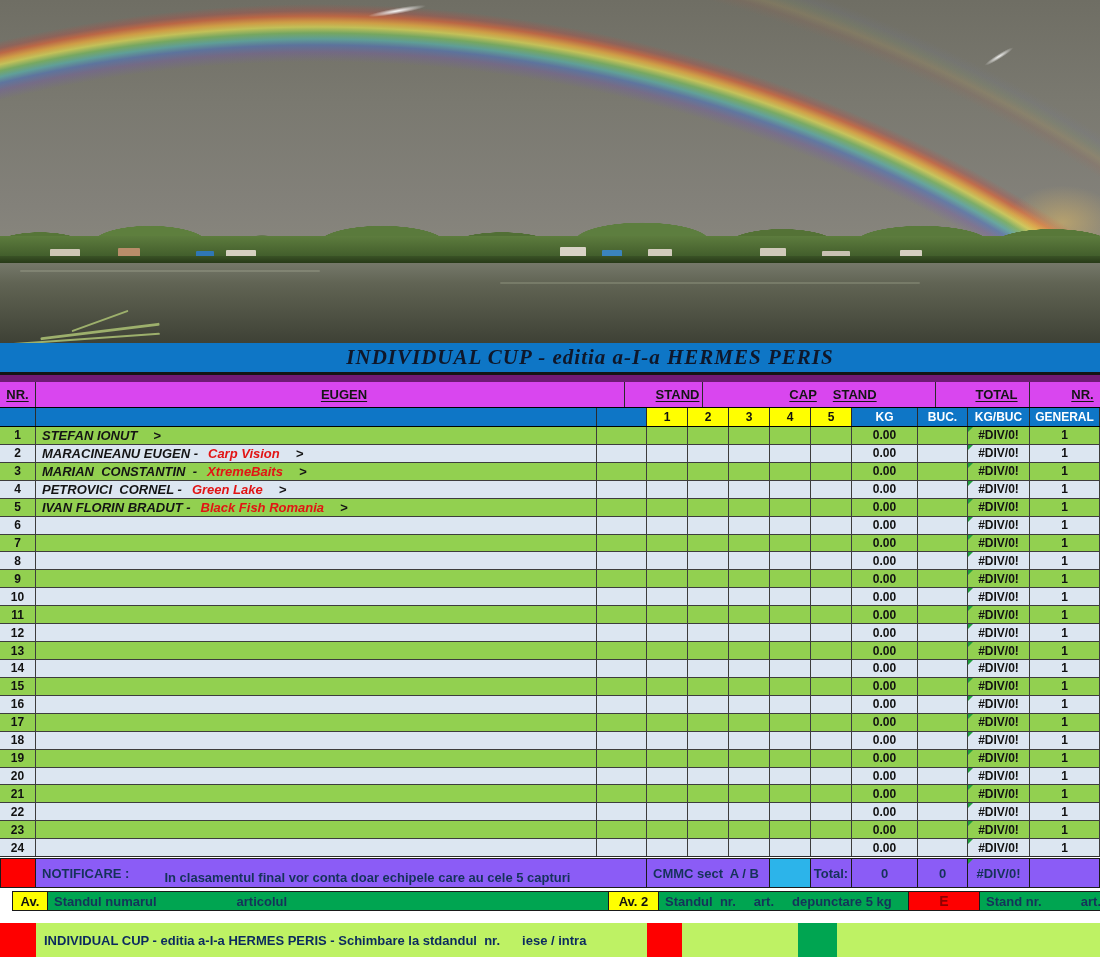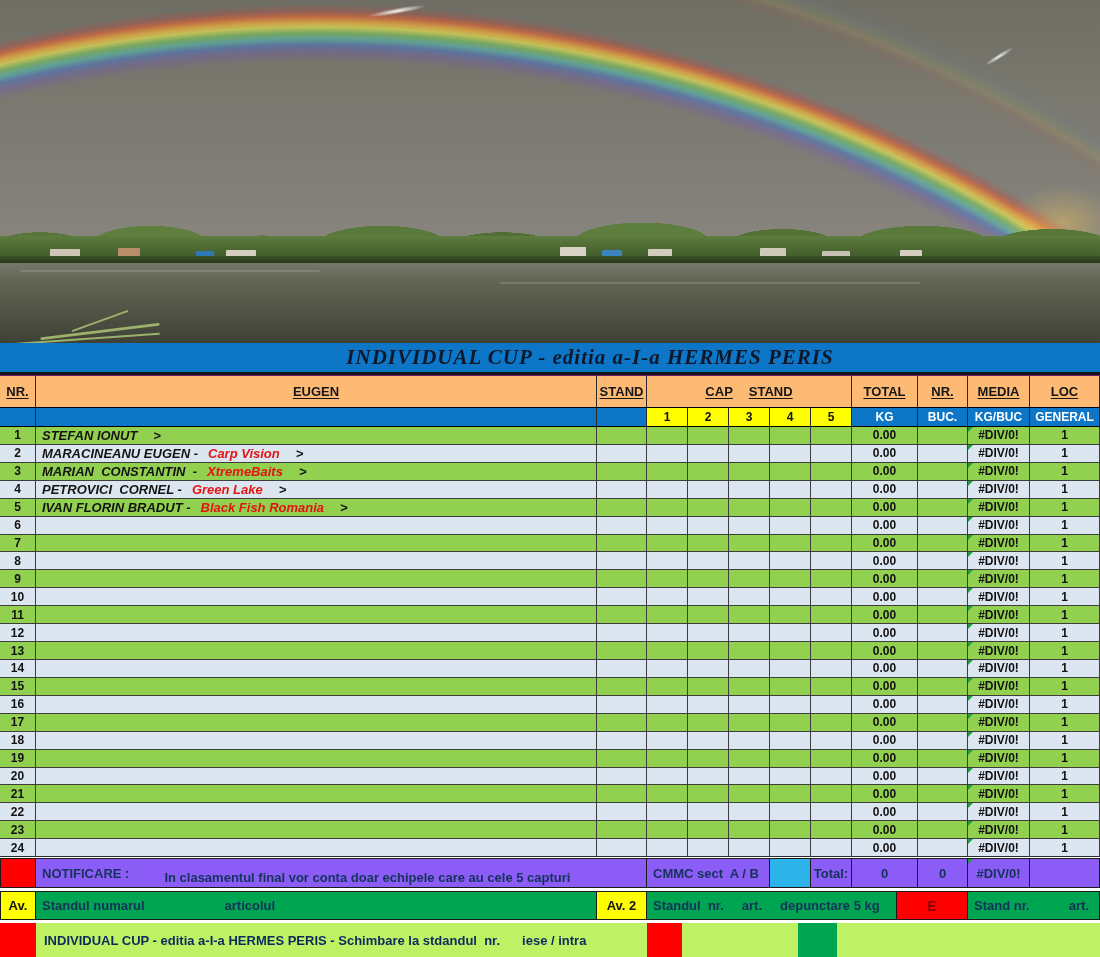--- a/index.html
+++ b/index.html
@@ -46,21 +46,21 @@
 
   
   .title-bar{position:absolute;left:0;top:343px;width:1100px;height:32px;box-sizing:border-box;
       background:#0e76c6;border-bottom:3px solid #141414;display:flex;align-items:center;justify-content:center;padding-left:80px;}
   .title-text{font-family:"Liberation Serif",serif;font-weight:bold;font-style:italic;
       font-size:21px;color:#0f172a;letter-spacing:1px;white-space:pre;}
 
   .trow{position:absolute;left:0;width:1100px;display:flex;box-sizing:border-box;}
   .trow > div{box-sizing:border-box;flex:0 0 auto;display:flex;align-items:center;justify-content:center;
       border-right:1px solid #2b2b2b;overflow:hidden;}
-  .header-row{top:375px;height:33px;background:#fdba74;border-top:1px solid #701a75;border-bottom:1px solid #000;}
+  .header-row{top:375px;height:33px;background:#d946ef;border-top:7px solid #701a75;border-bottom:1px solid #000;gap:28px;}
   .header-row > div{border-left:none;}
   .hlabel{font-size:13px;font-weight:bold;color:#151515;text-decoration:underline;text-underline-offset:2px;white-space:pre;}
   .subheader-row{top:408px;height:19px;background:#0e76c6;border-bottom:1px solid #000;}
   .ycell{background:#ffff00;}
   .slabel{font-size:12px;font-weight:bold;color:#111;}
   .wlabel{font-size:12px;font-weight:bold;color:#ffffff;}
 
   .w-nr{width:36px;} .w-echipa{width:561px;} .w-stand{width:50px;} .w-cap{width:41px;}
   .w-captot{width:205px;} .w-kg{width:66px;} .w-buc{width:50px;} .w-media{width:62px;} .w-loc{width:70px;}
 
@@ -82,21 +82,21 @@
   .note-row{top:858px;height:30px;}
   .note-row > div{border:1px solid #1a1a1a;border-left:none;}
   .note-row > div:first-child{border-left:1px solid #1a1a1a;}
   .ocell{background:#8b5cf6;}
   .rcell{background:#fe0000;}
   .ccell{background:#2cb4ea;}
   .navy{font-size:13px;font-weight:bold;color:#15325a;white-space:pre;}
   .note-main{justify-content:flex-start !important;padding-left:6px;}
   .gap35{margin-left:35px;margin-top:8px;}
 
-  .av-row{top:891px;height:29px;}
+  .av-row{top:891px;height:20px;padding-left:12px;}
   .av-row > div{border:1px solid #1a1a1a;border-left:none;}
   .av-row > div:first-child{border-left:1px solid #1a1a1a;}
   .gcell{background:#00a551;}
   .av-left{justify-content:flex-start !important;padding-left:6px;}
   .gap80{margin-left:80px;} .gap18{margin-left:18px;}
   .e-label{font-size:14px;font-weight:bold;color:#8e0000;}
   .sb{justify-content:space-between !important;padding:0 10px 0 6px;}
 
   .footer-row{top:923px;height:34px;background:#0e76c6;}
   .footer-row > div{border:none;}

